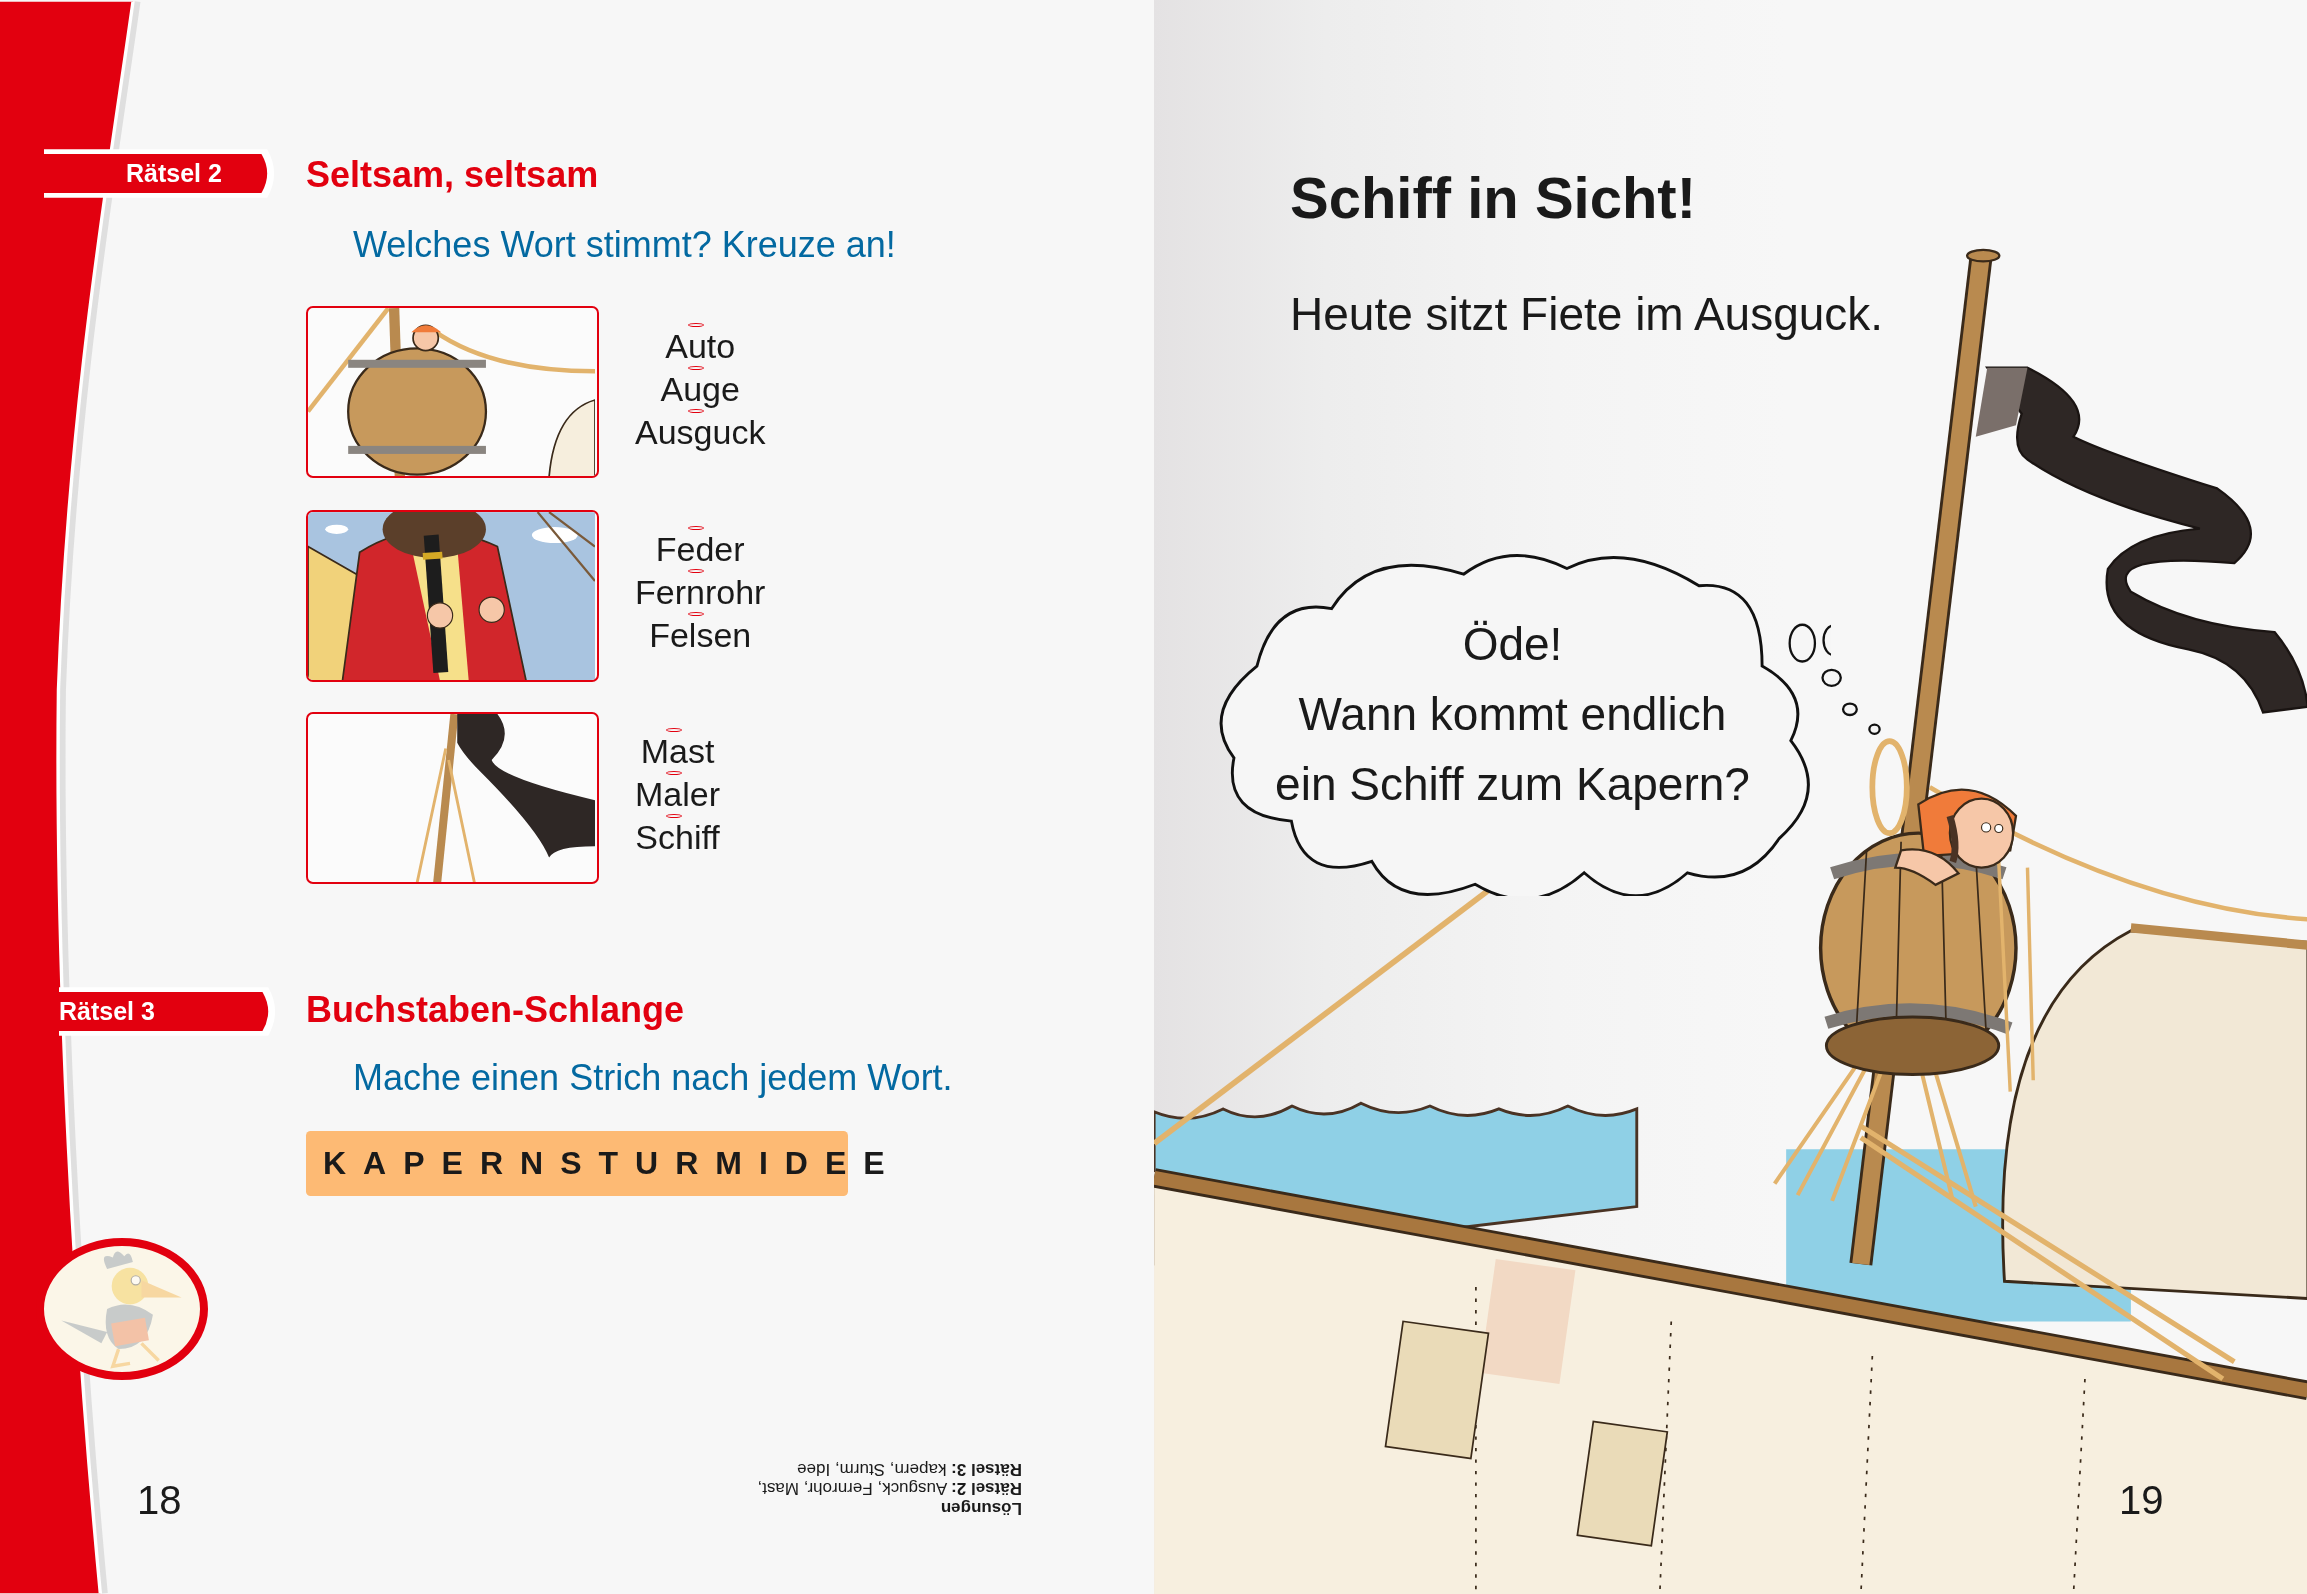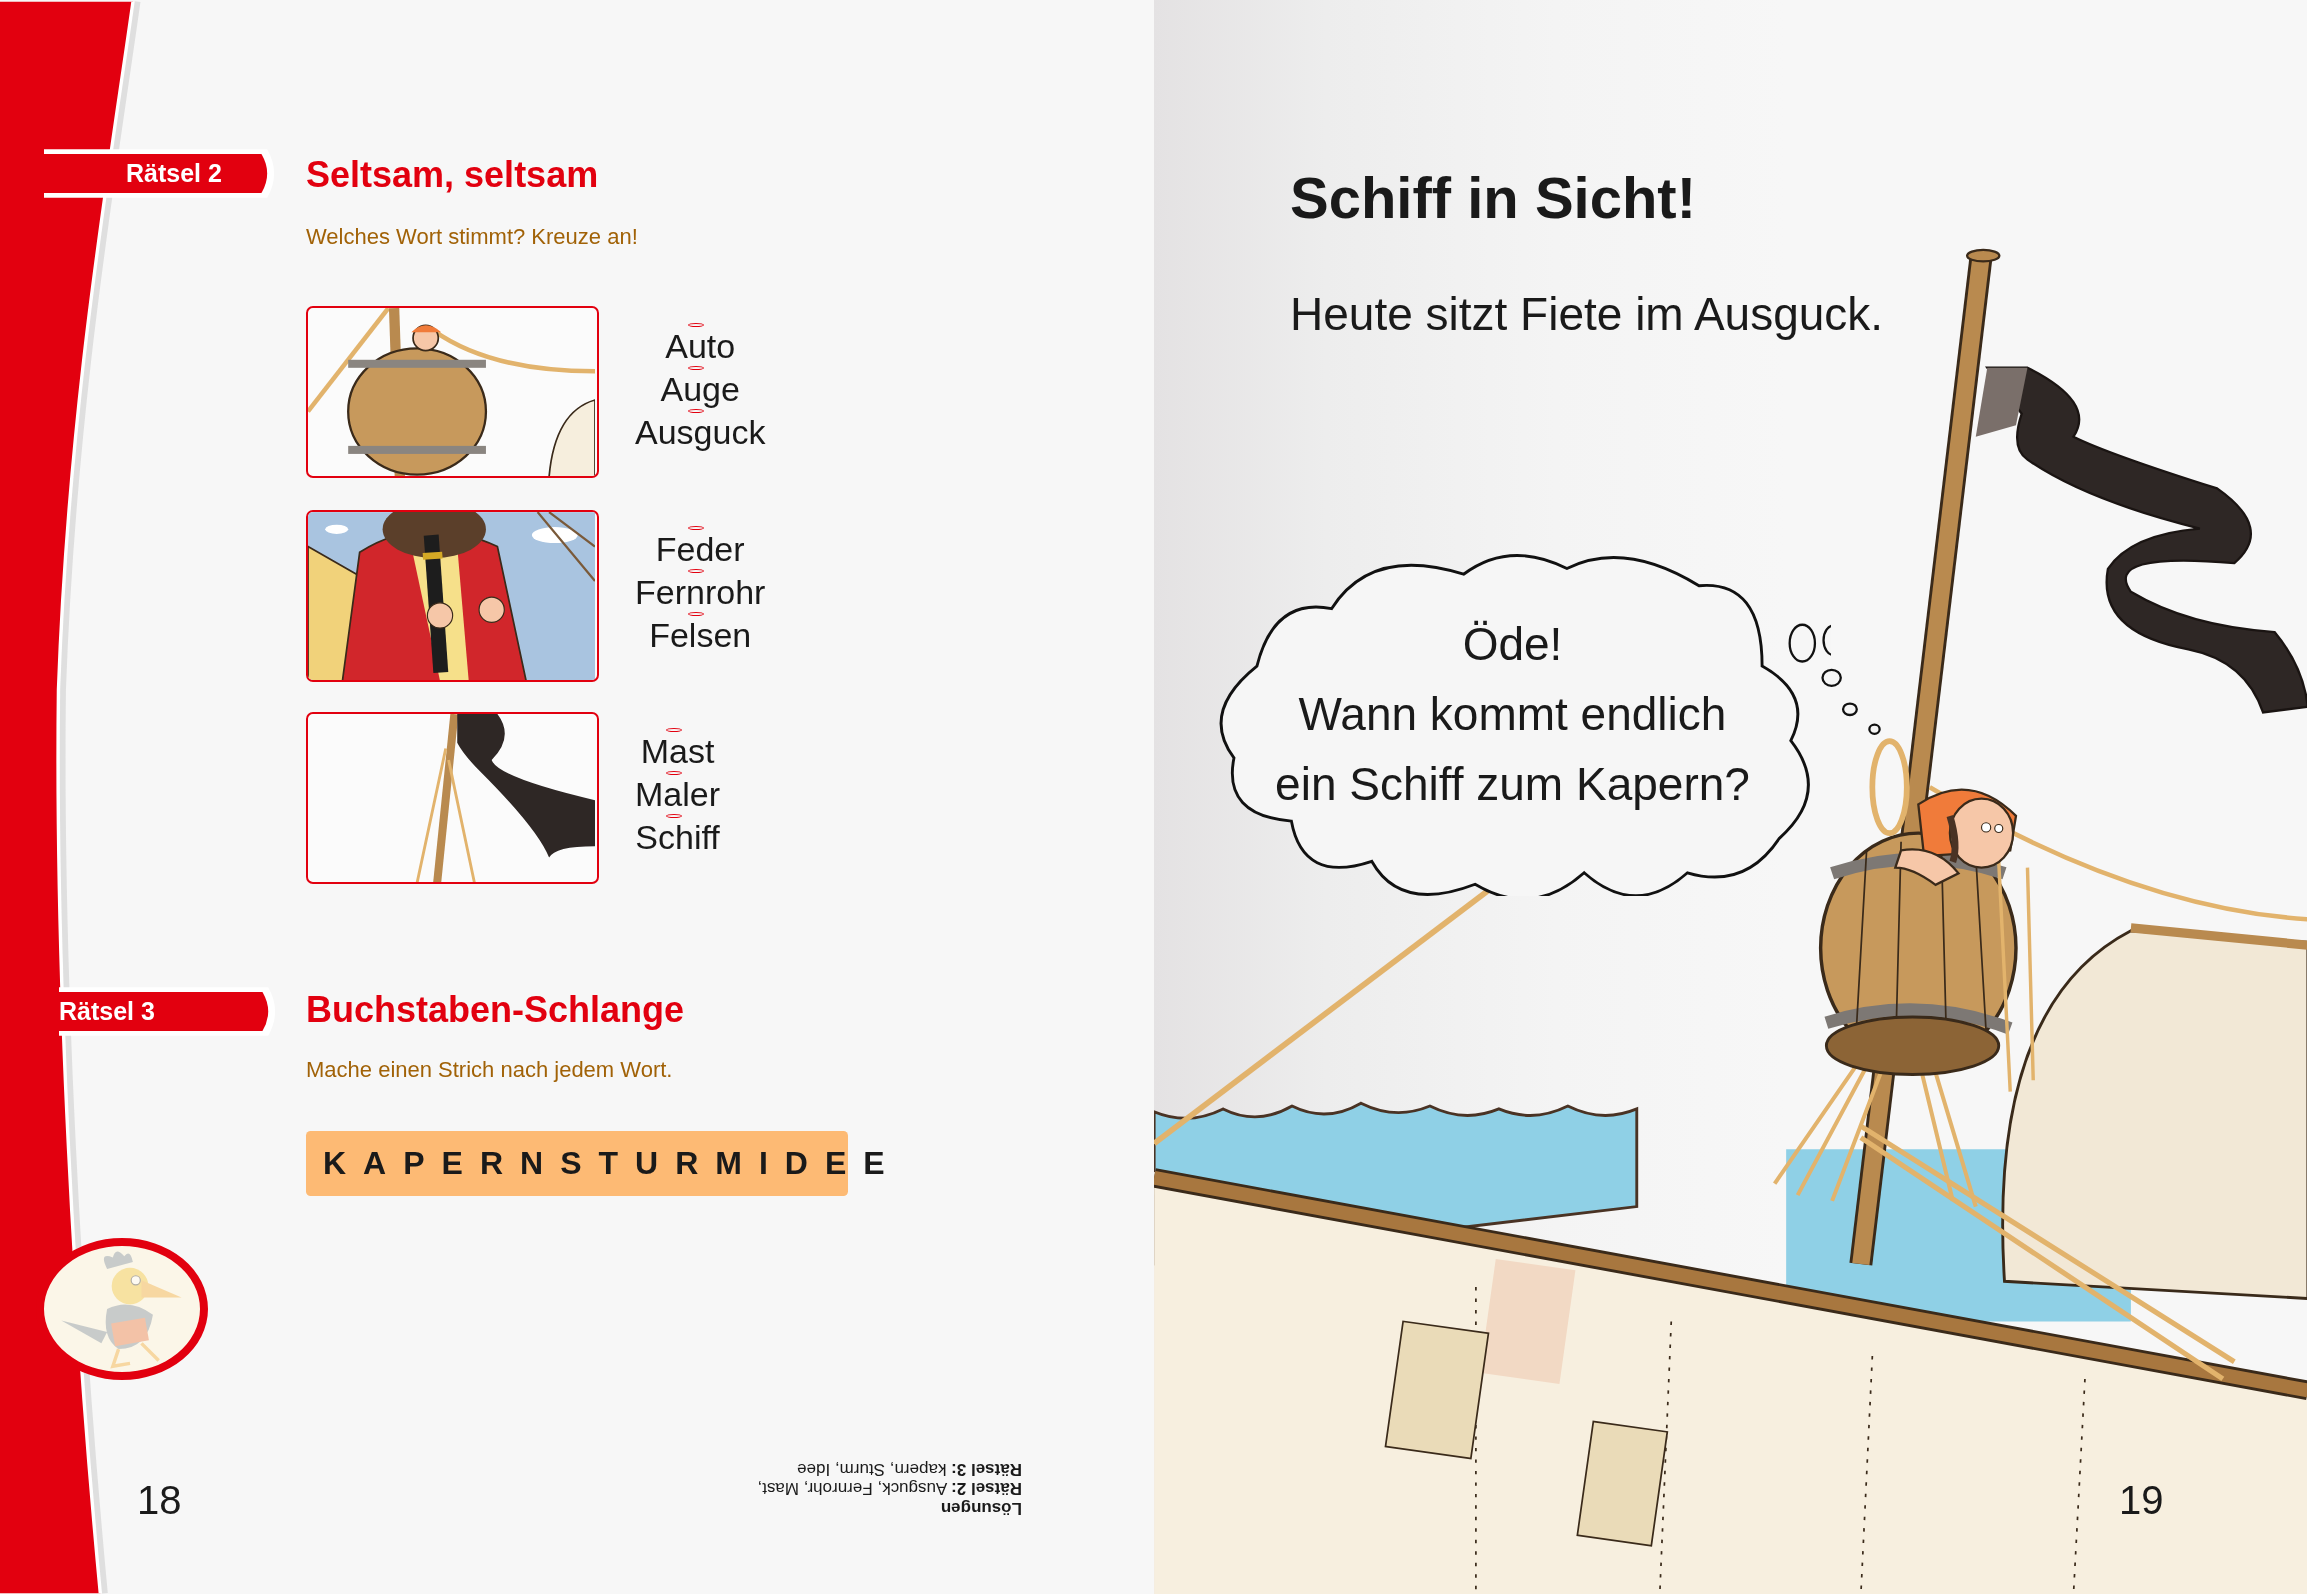--- a/index.html
+++ b/index.html
@@ -10,21 +10,21 @@
 
   
   .red-strip { position:absolute; left:0; top:0; width:172px; height:1595px; }
 
   
   .tab { position:absolute; height:51px; display:flex; align-items:center; }
   .tab-shape { position:absolute; left:0; top:0; }
   .tab-label { position:relative; color:#fff; font-weight:bold; font-size:25px; letter-spacing:0px; }
 
   .heading-red { position:absolute; color:#e2000f; font-weight:bold; font-size:36px; }
-  .instr { position:absolute; font-size:22px; color:#a16207; }
+  .instr { position:absolute; font-size:36px; color:#0369a1;margin-left:47px; }
 
   .pic-box { position:absolute; left:306px; width:293px; height:172px; border:2.9px solid #e2000f; border-radius:6.9px; overflow:hidden; background:#fbfbfb; box-sizing:border-box; }
   .options { position:absolute; left:635px; }
   .option { display:flex; align-items:center; height:43px; font-size:34px;flex-direction:column; }
   .radio { width:16px; height:16px; border:1.7px solid #e2000f; border-radius:50%; margin-right:8px; box-sizing:border-box; }
 
   .letter-box { position:absolute; left:306px; top:1131px; width:542px; height:65px; background:#fdba74; border-radius:4.6px; display:flex; align-items:center; justify-content:flex-start; }
   .letter-box span { font-weight:bold; font-size:32px; letter-spacing:17px; color:#1a1a1a; margin-left:17px; }
 
   .logo { position:absolute; left:36px; top:1238px; width:172px; height:142px; border-radius:50%; background:#fbf6e8; border:8px solid #e2000f; box-sizing:border-box; overflow:hidden; }

